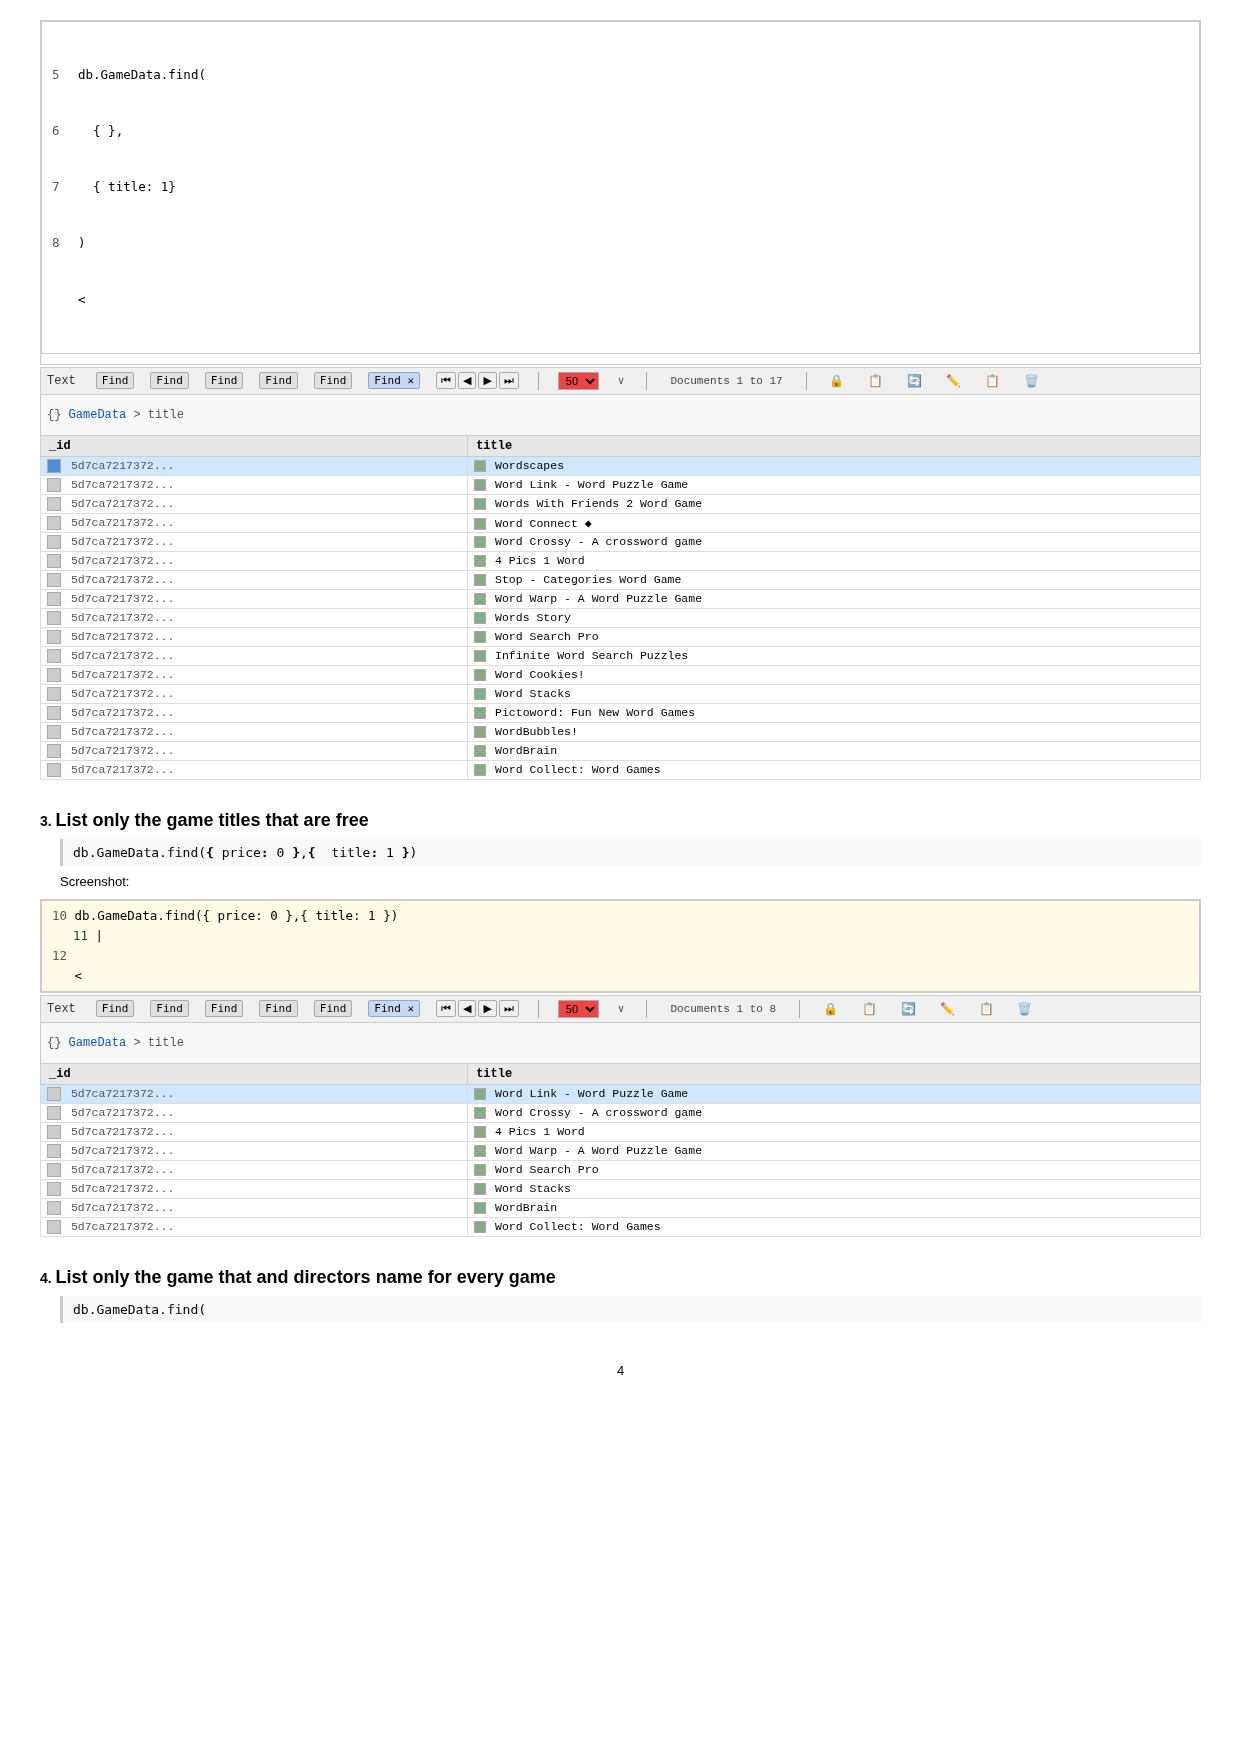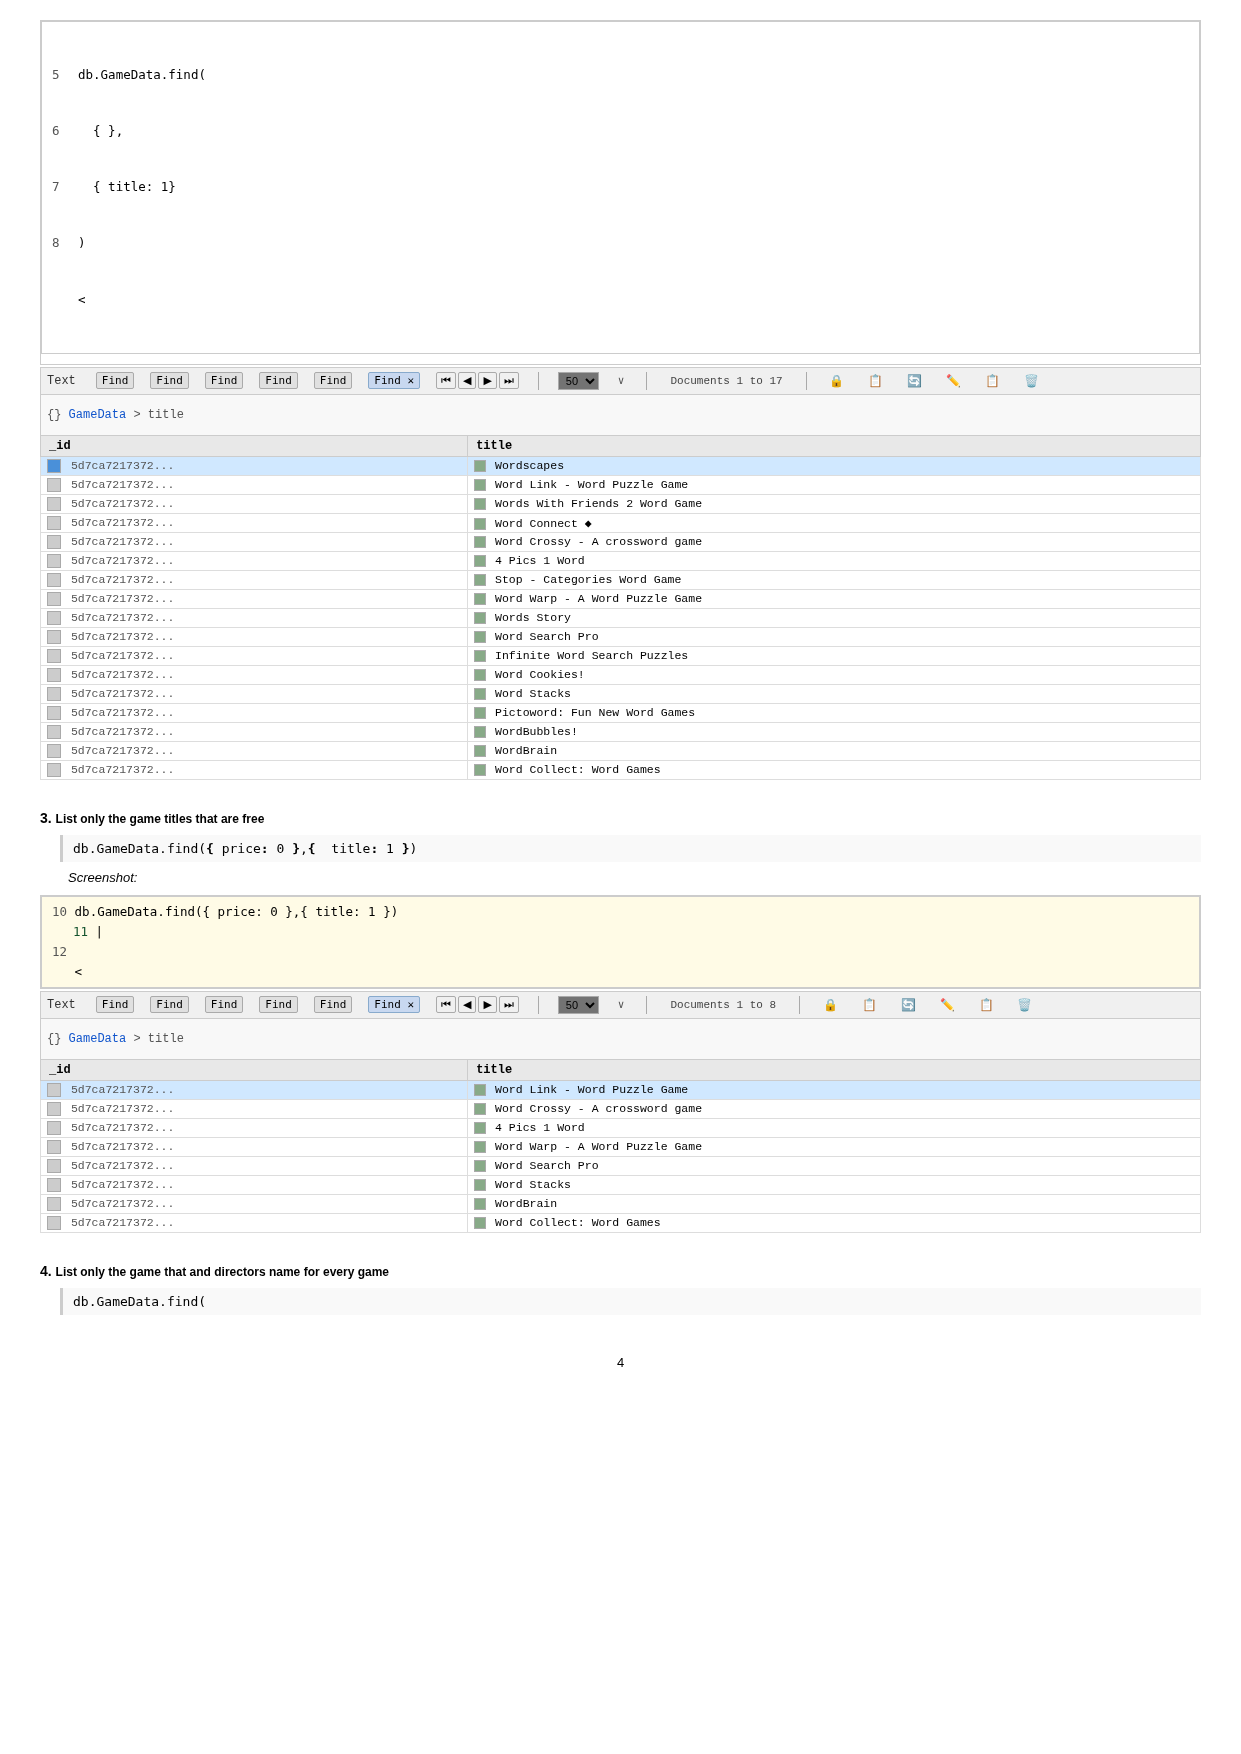--- a/index.html
+++ b/index.html
@@ -51,21 +51,21 @@
       font-size: 11px;
       cursor: pointer;
       font-family: 'Consolas', monospace;
     }
     .toolbar-btn.active { background: #c8d8f0; border-color: #88aacc; }
     .toolbar-sep { width: 1px; height: 18px; background: #aaa; margin: 0 3px; }
     .toolbar-select {
       font-size: 11px;
       padding: 1px 3px;
       border: 1px solid #aaa;
-      background: #737373;
+      background: #ef4444;
     }
     .toolbar-nav { display: flex; align-items: center; gap: 2px; }
     .toolbar-nav-btn {
       background: none;
       border: 1px solid #aaa;
       border-radius: 2px;
       padding: 1px 4px;
       font-size: 11px;
       cursor: pointer;
     }
@@ -137,21 +137,21 @@
     
     .section {
       margin: 30px 0 10px 0;
     }
     .section-num {
       font-size: 14px;
       font-weight: bold;
       font-family: Arial, sans-serif;
     }
     .section-title {
-      font-size: 12px;
+      font-size: 18px;
       font-weight: bold;
       font-family: Arial, sans-serif;
       display: inline;
     }
 
     
     .code-snippet {
       font-family: 'Consolas', monospace;
       font-size: 13px;
       margin: 8px 0 8px 20px;
@@ -159,22 +159,21 @@
       padding: 6px 10px;
       border-left: 3px solid #ccc;
       white-space: pre;
     }
     .code-snippet .kw { font-weight: bold; }
     .code-snippet .brace { color: #000; }
 
     .screenshot-label {
       font-family: Arial, sans-serif;
       font-size: 13px;
-      margin: 8px 0 6px 28px;
-      font-style: italic;
+      margin: 8px 0 6px 20px;
     }
 
     
     .query-display {
       background: #fffbe6;
       border: 1px solid #ccc;
       padding: 5px 10px;
       font-family: 'Consolas', monospace;
       font-size: 12.5px;
       line-height: 1.6;

